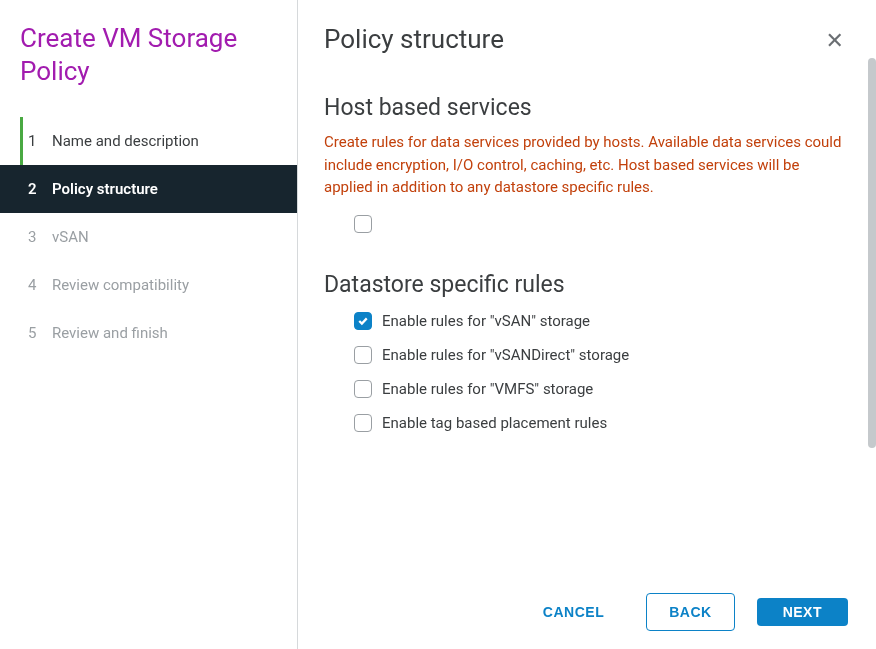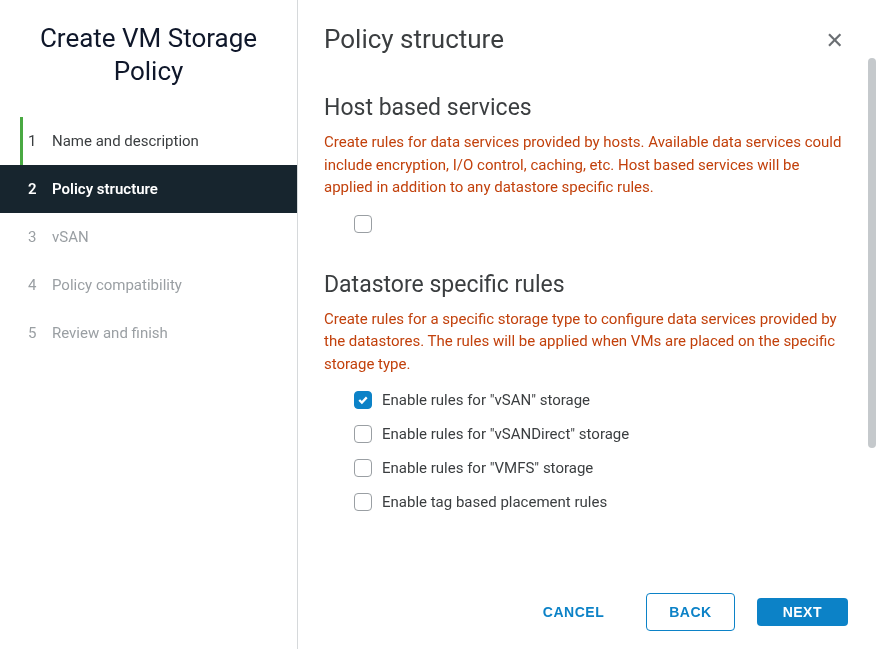--- a/index.html
+++ b/index.html
@@ -19,24 +19,23 @@
   }
   .sidebar {
     width: 298px;
     flex: 0 0 298px;
     border-right: 1px solid #d6d9db;
     padding-top: 22px;
   }
   .sidebar-title {
     font-size: 26px;
     font-weight: 400;
-    color: #0f172a;
+    color: #a21caf;
     padding: 0 20px 24px 20px;
     line-height: 1.25;
-    text-align: center;
   }
   .steps {
     list-style: none;
     margin-top: 6px;
   }
   .step {
     display: flex;
     align-items: center;
     height: 48px;
     padding: 0 20px 0 28px;
@@ -218,21 +217,21 @@
       <li class="step active">
         <span class="num">2</span>
         <span>Policy structure</span>
       </li>
       <li class="step disabled">
         <span class="num">3</span>
         <span>vSAN</span>
       </li>
       <li class="step disabled">
         <span class="num">4</span>
-        <span>Policy compatibility</span>
+        <span>Review compatibility</span>
       </li>
       <li class="step disabled">
         <span class="num">5</span>
         <span>Review and finish</span>
       </li>
     </ul>
   </aside>
 
   <main class="main">
 
@@ -252,21 +251,20 @@
           <span class="checkbox">
             
           </span>
         </div>
       </div>
 
       <div class="section-gap"></div>
 
       <div>
         <h2 class="section-title">Datastore specific rules</h2>
-        <p class="section-desc">Create rules for a specific storage type to configure data services provided by the datastores. The rules will be applied when VMs are placed on the specific storage type.</p>
 
         <div class="cb-list">
           <div class="checkbox-row">
             <span class="checkbox checked">
               <svg viewBox="0 0 16 16">
                   <polyline points="3 8 6.5 11.5 13 4.5"></polyline>
                 </svg>
             </span>
             <span class="checkbox-label">Enable rules for "vSAN" storage</span>
           </div>

